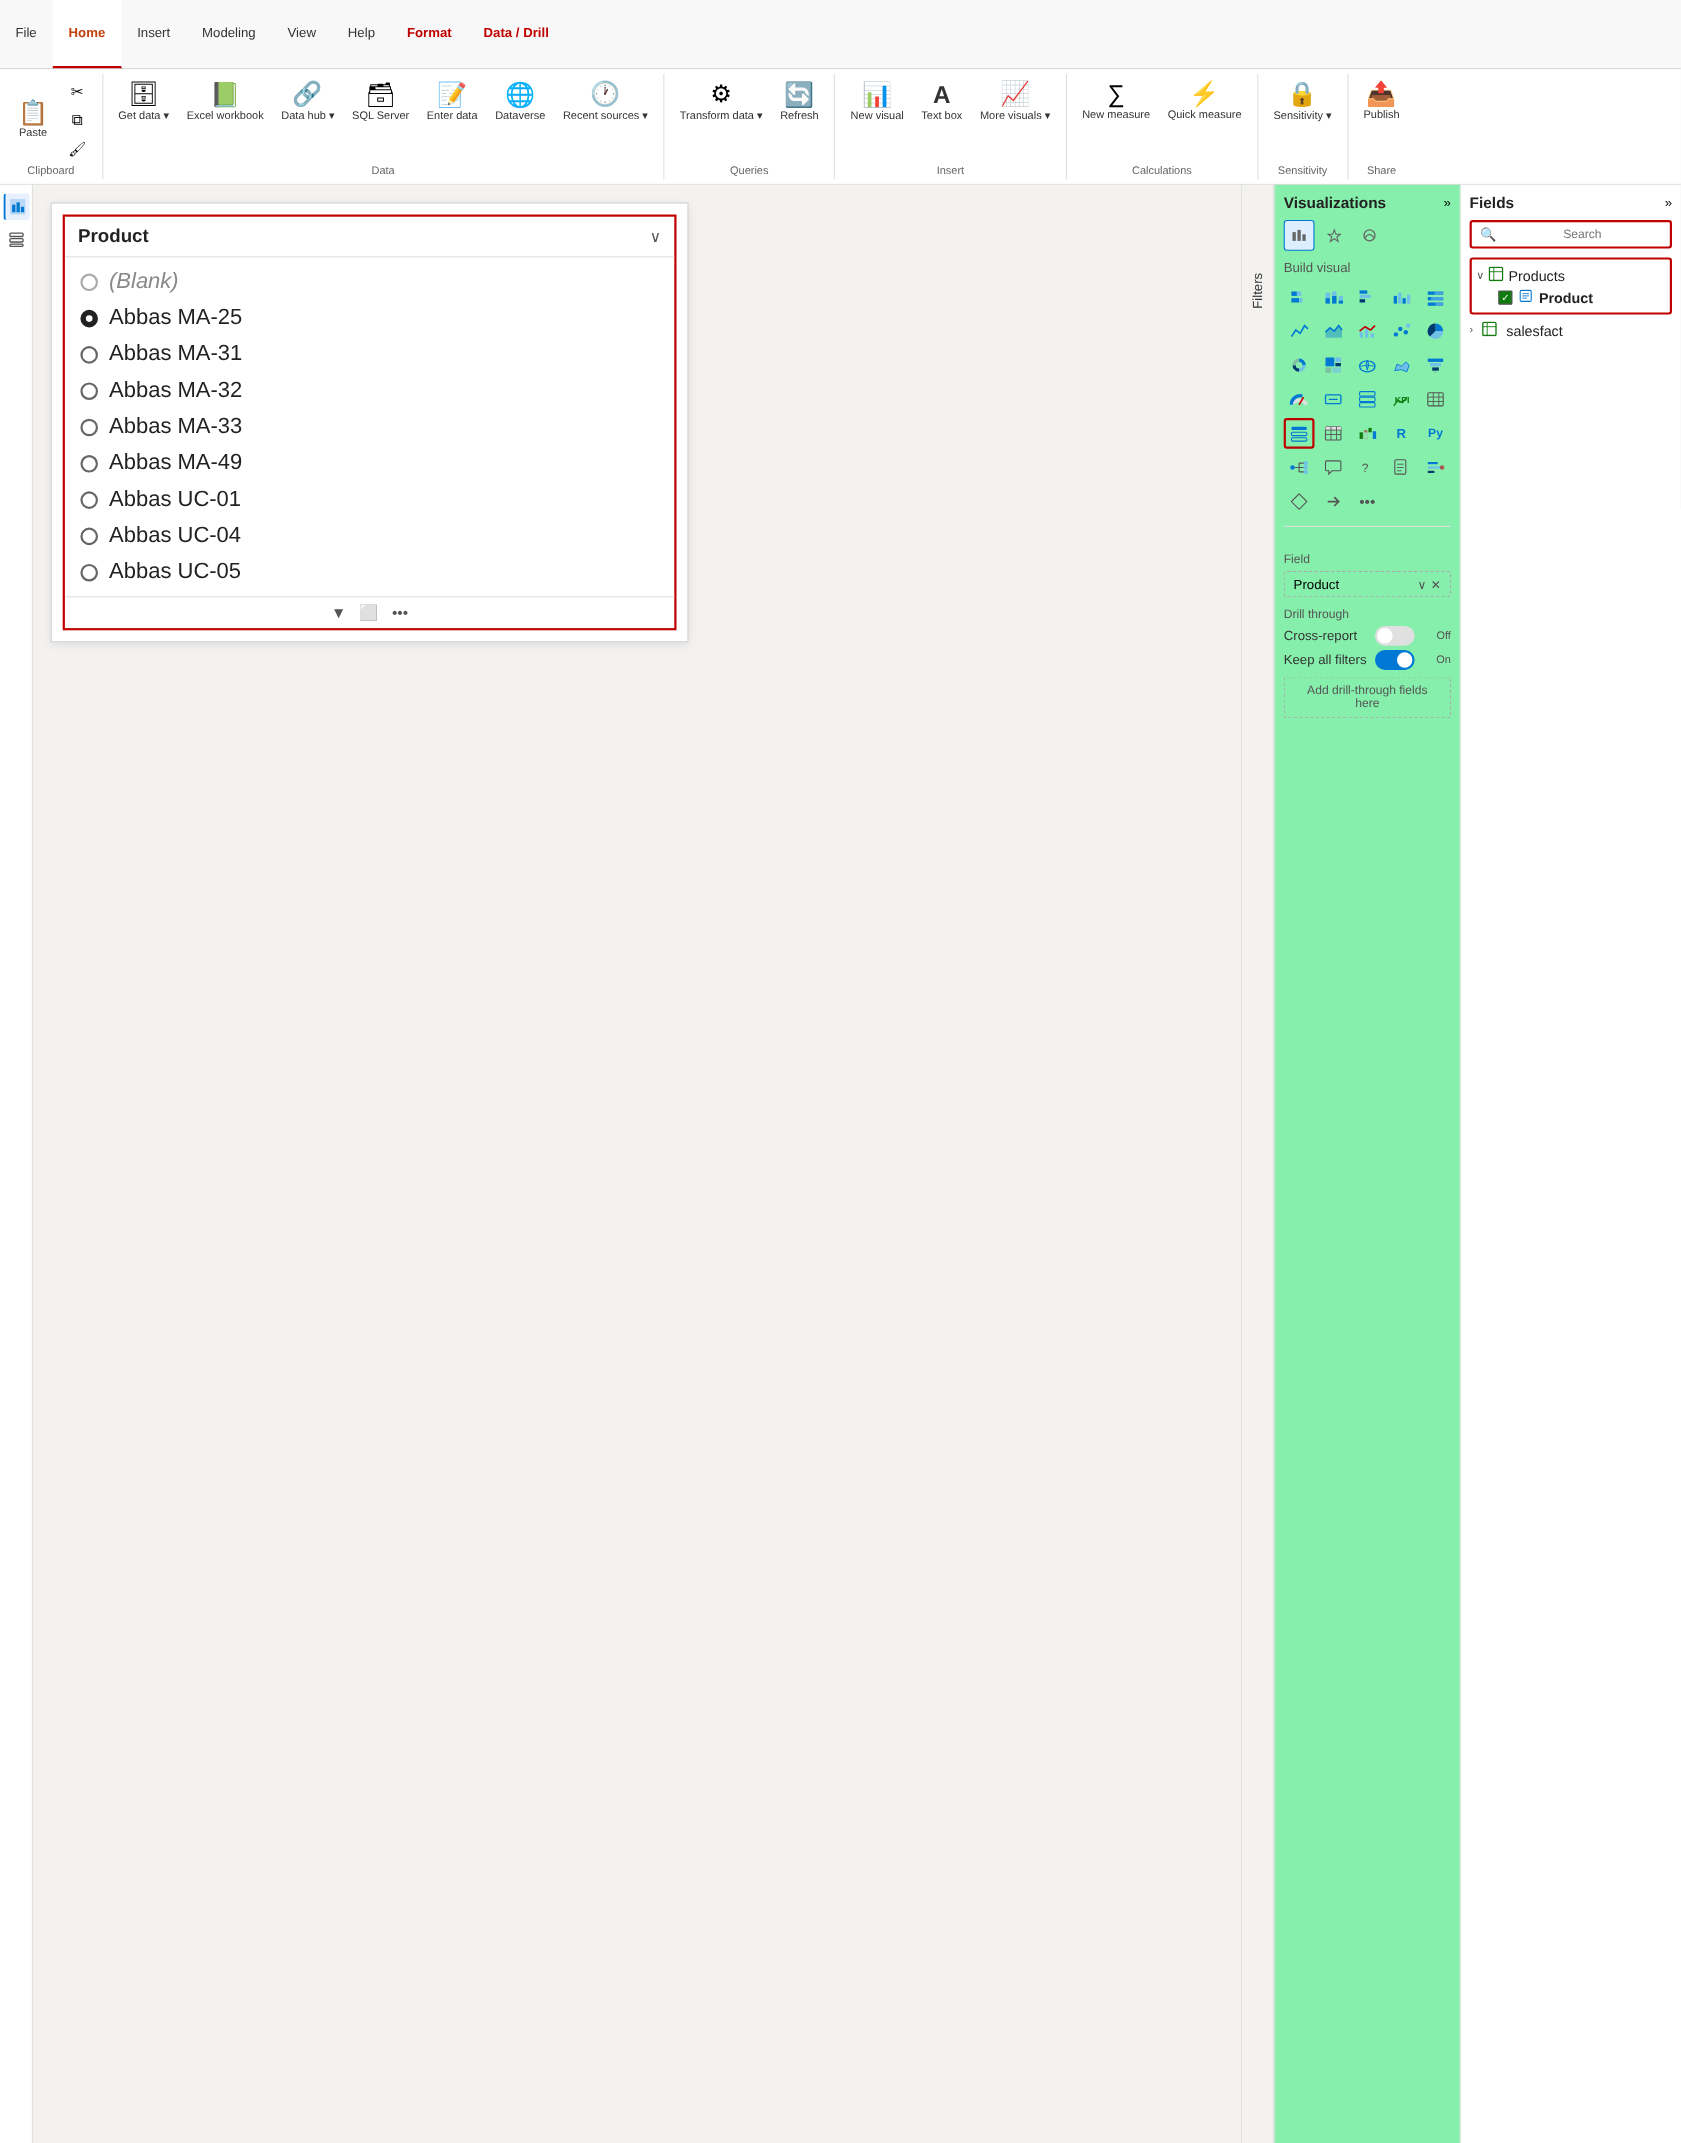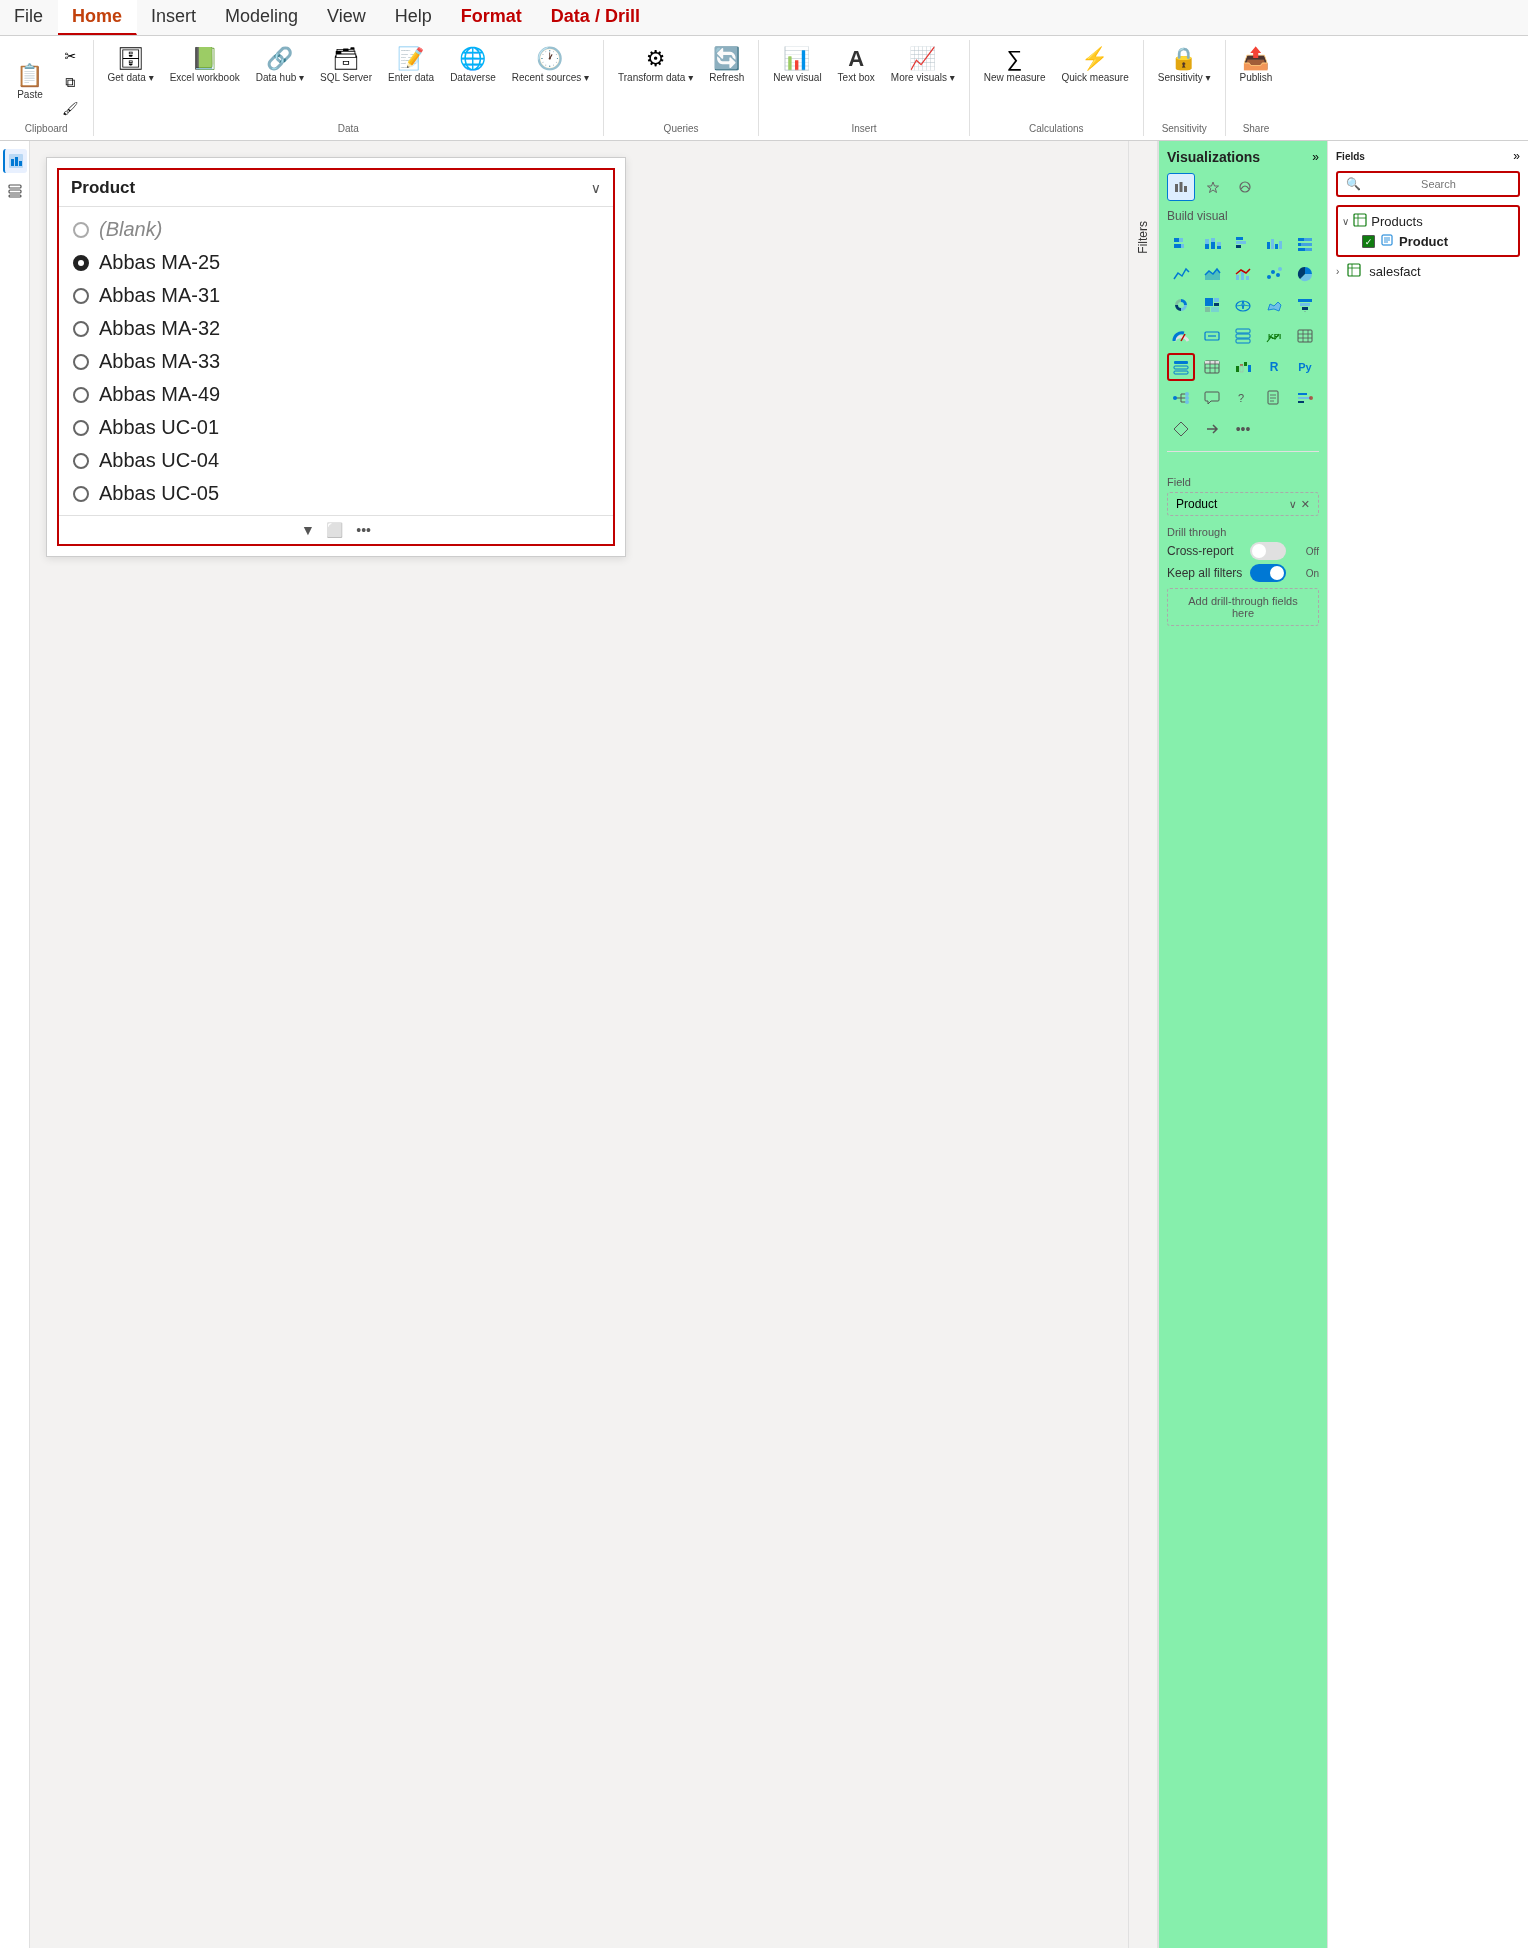--- a/index.html
+++ b/index.html
@@ -1,21 +1,21 @@
 <!DOCTYPE html>
 <html><head>
   <meta charset="utf-8">
   <style>
     * { box-sizing: border-box; margin: 0; padding: 0; }
     body { font-family: 'Segoe UI', Arial, sans-serif; background: #f3f2f1; font-size: 13px; }
 
     
     .ribbon { background: #fff; border-bottom: 1px solid #d0d0d0; user-select: none; }
     .ribbon-tabs { display: flex; background: #f8f8f8; border-bottom: 1px solid #d0d0d0; }
-    .ribbon-tab { padding: 6px 14px; font-size: 18px; cursor: pointer; color: #333; border-right: 1px solid transparent; }
+    .ribbon-tab { padding: 23px 14px; font-size: 12px; cursor: pointer; color: #333; border-right: 1px solid transparent; }
     .ribbon-tab.active { background: #fff; color: #c2410c; border-bottom: 2px solid #c00000; font-weight: 600; }
     .ribbon-body { display: flex; align-items: stretch; padding: 4px 0; background: #fff; min-height: 80px; }
     .ribbon-group { display: flex; flex-direction: column; align-items: center; border-right: 1px solid #e0e0e0; padding: 0 8px; position: relative; }
     .ribbon-group-label { font-size: 10px; color: #666; position: absolute; bottom: 2px; left: 0; right: 0; text-align: center; }
     .ribbon-group-items { display: flex; align-items: center; gap: 4px; padding-bottom: 16px; padding-top: 4px; }
     .ribbon-btn { display: flex; flex-direction: column; align-items: center; justify-content: center; padding: 4px 6px; cursor: pointer; border-radius: 3px; min-width: 40px; gap: 2px; }
     .ribbon-btn .icon { font-size: 22px; line-height: 1; }
     .ribbon-btn .label { font-size: 10px; color: #333; text-align: center; white-space: nowrap; }
     .ribbon-btn-large { min-width: 44px; }
     .ribbon-btn-small { flex-direction: row; gap: 4px; min-width: unset; }
@@ -73,21 +73,21 @@
     .toggle { width: 36px; height: 18px; border-radius: 9px; display: flex; align-items: center; padding: 2px; cursor: pointer; }
     .toggle.off { background: #e0e0e0; justify-content: flex-start; }
     .toggle.on { background: #0078d4; justify-content: flex-end; }
     .toggle-knob { width: 14px; height: 14px; background: #fff; border-radius: 50%; }
     .toggle-label { font-size: 10px; color: #555; margin-left: 4px; }
     .drill-add-field { border: 1px dashed #aaa; padding: 6px 8px; border-radius: 3px; font-size: 11px; color: #555; text-align: center; margin-top: 6px; }
 
     
     .fields-panel { width: 200px; background: #fff; padding: 8px; overflow-y: auto; }
     .fields-panel-header { display: flex; justify-content: space-between; align-items: center; margin-bottom: 8px; }
-    .fields-panel-title { font-size: 10px; font-weight: 600; color: #222; }
+    .fields-panel-title { font-size: 14px; font-weight: 600; color: #222; }
     .fields-search { display: flex; align-items: center; gap: 6px; border: 1px solid #ccc; border-radius: 3px; padding: 4px 8px; margin-bottom: 8px; }
     .fields-search-input { border: none; outline: none; font-size: 11px; flex: 1; text-align: center; }
     .fields-tree { font-size: 13px; }
     .fields-group { margin-bottom: 4px; }
     .fields-group-header { display: flex; align-items: center; gap: 4px; cursor: pointer; padding: 2px 0; }
     .fields-group-arrow { font-size: 10px; color: #555; }
     .fields-group-icon { font-size: 13px; color: #107c10; }
     .fields-group-name { font-size: 13px; color: #222; font-weight: 500; }
     .fields-group-items { padding-left: 20px; }
     .fields-item { display: flex; align-items: center; gap: 6px; padding: 2px 0; cursor: pointer; }

